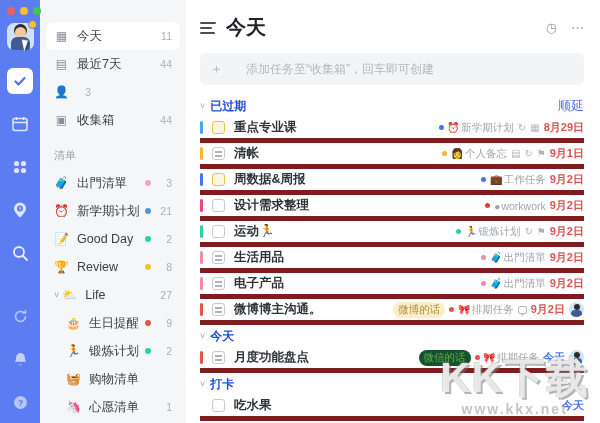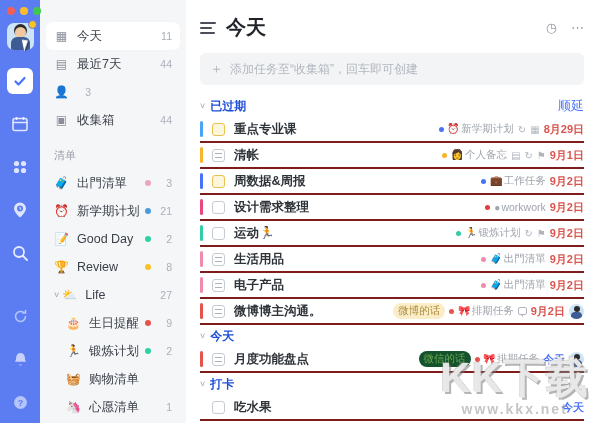--- a/index.html
+++ b/index.html
@@ -40,28 +40,28 @@
   
   .main { flex:1; padding:14px 16px 0 14px; position:relative; background:#fff; overflow:hidden; }
   .main-head { display:flex; align-items:center; margin-bottom:12px; }
   .ham { width:16px; height:12px; margin-right:10px; display:flex; flex-direction:column; justify-content:space-between; }
   .ham i { height:2px; background:#4b5058; border-radius:1px; display:block; }
   .ham i:nth-child(2){width:12px;} .ham i:nth-child(3){width:15px;}
   .main-title { font-size:20px; font-weight:bold; color:#1f2329; flex:1; }
   .head-ic { color:#9aa0a8; font-size:13px; margin-left:14px; }
   .addbar { height:32px; background:#f3f4f6; border-radius:6px; display:flex; align-items:center; padding:0 10px; margin-bottom:10px; }
   .addbar .plus { color:#b2b7bf; margin-right:7px; font-size:13px; }
-  .addbar .ph { color:#b2b7bf; font-size:12px; }
+  .addbar .ph { color:#b2b7bf; font-size:12px;margin-left:16px; }
 
   .sec-head { display:flex; align-items:center; height:22px; }
   .sec-head .chev { font-size:9px; color:#9aa0a8; margin-right:5px; }
   .sec-head .sec-label { font-size:12px; font-weight:bold; color:#1d4ed8; flex:1; }
   .sec-head .sec-action { font-size:13px; color:#4772fa; }
 
-  .task { display:flex; align-items:center; height:26px; position:relative; padding-left:12px; border-bottom:2px solid #7f1d1d; }
+  .task { display:flex; align-items:center; height:26px; position:relative; padding-left:12px; border-bottom:5px solid #7f1d1d; }
   .task .bar { position:absolute; left:0; top:4px; bottom:4px; width:3px; border-radius:2px; }
   .check { width:13px; height:13px; border:1.5px solid #c6cad1; border-radius:3px; margin-right:9px; flex:none; background:#fff; position:relative; }
   .check.yellow { border-color:#e9c14d; background:#fdf6dc; }
   .check.note::before { content:""; position:absolute; left:2px; right:2px; top:3px; height:1.5px; background:#aeb3bb; box-shadow:0 4px 0 #aeb3bb; }
   .task .t-title { font-size:12.5px; color:#2e3338; font-weight:bold; white-space:nowrap; overflow:hidden; flex:1; }
   .task .t-meta { display:flex; align-items:center; gap:4px; flex:none; }
   .t-tag { font-size:10.5px; padding:1px 5px; border-radius:8px; white-space:nowrap; }
   .t-dot { width:5px; height:5px; border-radius:50%; flex:none; }
   .t-list { font-size:10.5px; color:#a0a5ad; white-space:nowrap; }
   .t-list .le { font-size:10px; margin-right:1px; }

